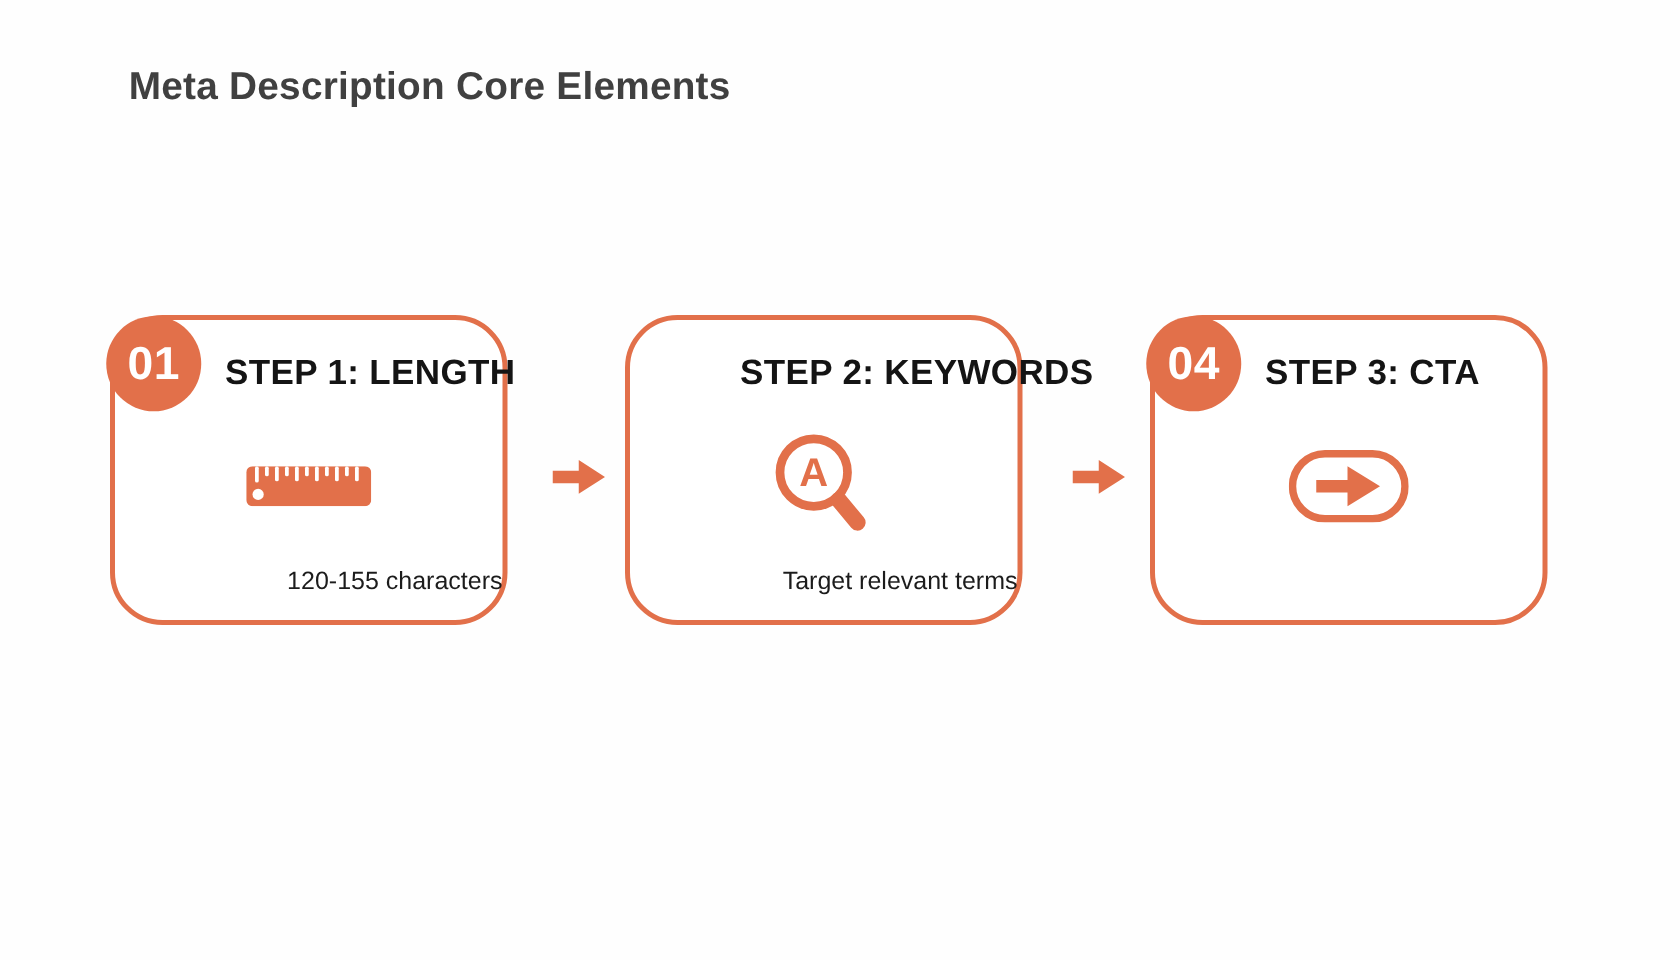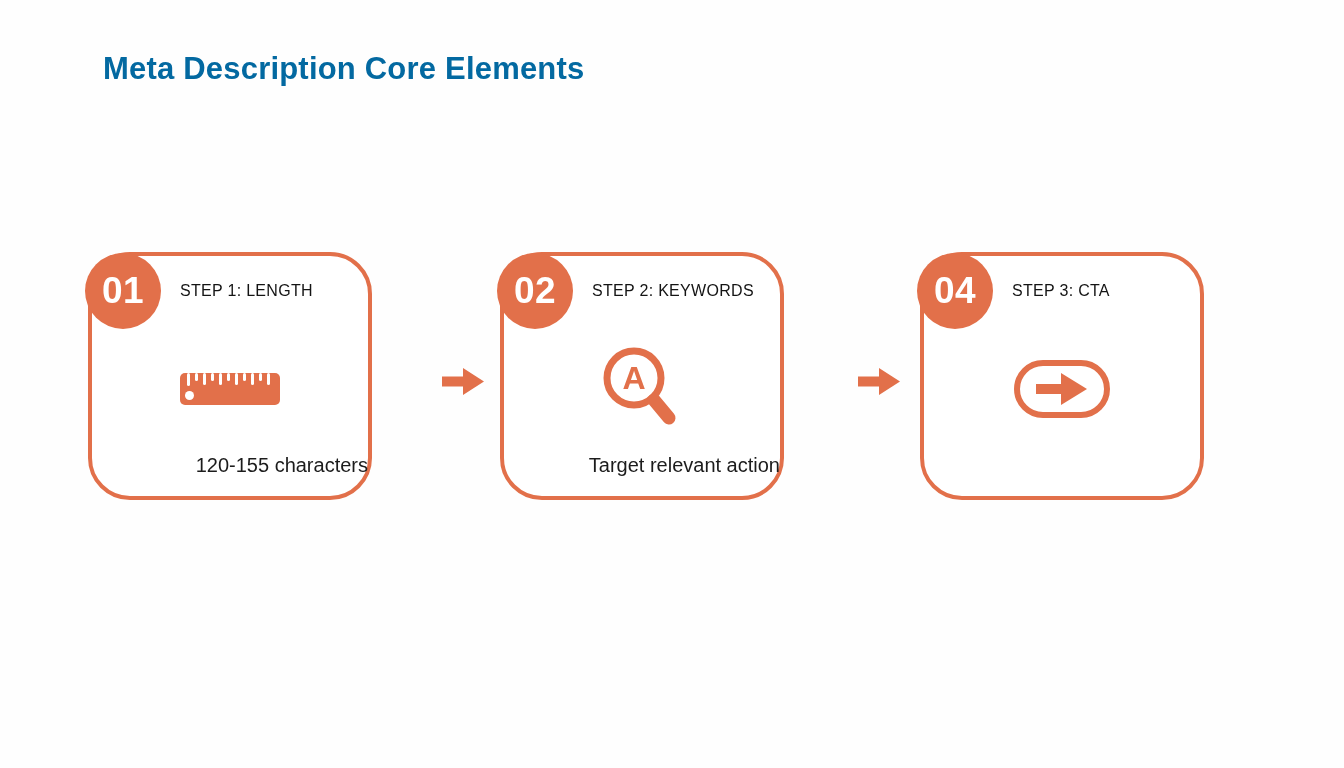--- a/index.html
+++ b/index.html
@@ -11,47 +11,47 @@
     font-family: "Liberation Sans", sans-serif;
     color: var(--ink);
     overflow: hidden;
     position: relative;
   }
   .stage { position: absolute; inset: 0; background: #fefefe; }
 
   .page-title {
     position: absolute; left: 103px; top: 50px;
     font-size: 31px; font-weight: 700; line-height: 38px;
-    color: #0369a1; letter-spacing: 0.2px;
+    color: #404040; letter-spacing: 0.2px;
   }
 
   .card {
     position: absolute; top: 252px;
-    width: 284px; height: 248px;
+    width: 318px; height: 248px;
     background: #ffffff;
     border: 4px solid var(--accent);
     border-radius: 42px;
   }
   .card-1 { left: 88px; }
   .card-2 { left: 500px; }
   .card-3 { left: 920px; }
 
   .badge {
     position: absolute; left: -7px; top: -3px;
     width: 76px; height: 76px; border-radius: 50%;
     background: var(--accent);
     color: #ffffff;
     font-size: 37px; font-weight: 700;
     display: flex; align-items: center; justify-content: center;
     letter-spacing: 0.5px;
   }
 
   .card-title {
     position: absolute; left: 88px; top: 26px;
-    font-size: 16px; font-weight: 400; letter-spacing: 0.3px;
+    font-size: 28px; font-weight: 700; letter-spacing: 0.3px;
     color: #141414; white-space: nowrap;
   }
 
   .icon-area {
     position: absolute; left: 0; right: 0; top: 78px; height: 110px;
     display: flex; align-items: center; justify-content: center;
     color: var(--accent);
   }
 
   .caption {
@@ -100,30 +100,29 @@
     <div class="caption">120-155 characters</div>
   </div>
 
   <div class="flow-arrow flow-arrow-1">
     <svg width="42" height="31" viewBox="0 0 42 31">
       <polygon points="0,10.5 21,10.5 21,2 42,15.5 21,29 21,20.5 0,20.5" fill="currentColor"></polygon>
     </svg>
   </div>
 
   <div class="card card-2">
-    <div class="badge">02</div>
     <div class="card-title">STEP 2: KEYWORDS</div>
     <div class="icon-area">
       <svg width="92" height="92" viewBox="0 0 92 92">
         <circle cx="38" cy="35" r="27" fill="none" stroke="currentColor" stroke-width="7"></circle>
         <text x="38" y="46" font-size="32" font-weight="bold" text-anchor="middle" fill="currentColor" font-family="Liberation Sans, sans-serif">A</text>
         <line x1="58" y1="57" x2="73" y2="75" stroke="currentColor" stroke-width="13" stroke-linecap="round"></line>
       </svg>
     </div>
-    <div class="caption">Target relevant action</div>
+    <div class="caption">Target relevant terms</div>
   </div>
 
   <div class="flow-arrow flow-arrow-2">
     <svg width="42" height="31" viewBox="0 0 42 31">
       <polygon points="0,10.5 21,10.5 21,2 42,15.5 21,29 21,20.5 0,20.5" fill="currentColor"></polygon>
     </svg>
   </div>
 
   <div class="card card-3">
     <div class="badge">04</div>

